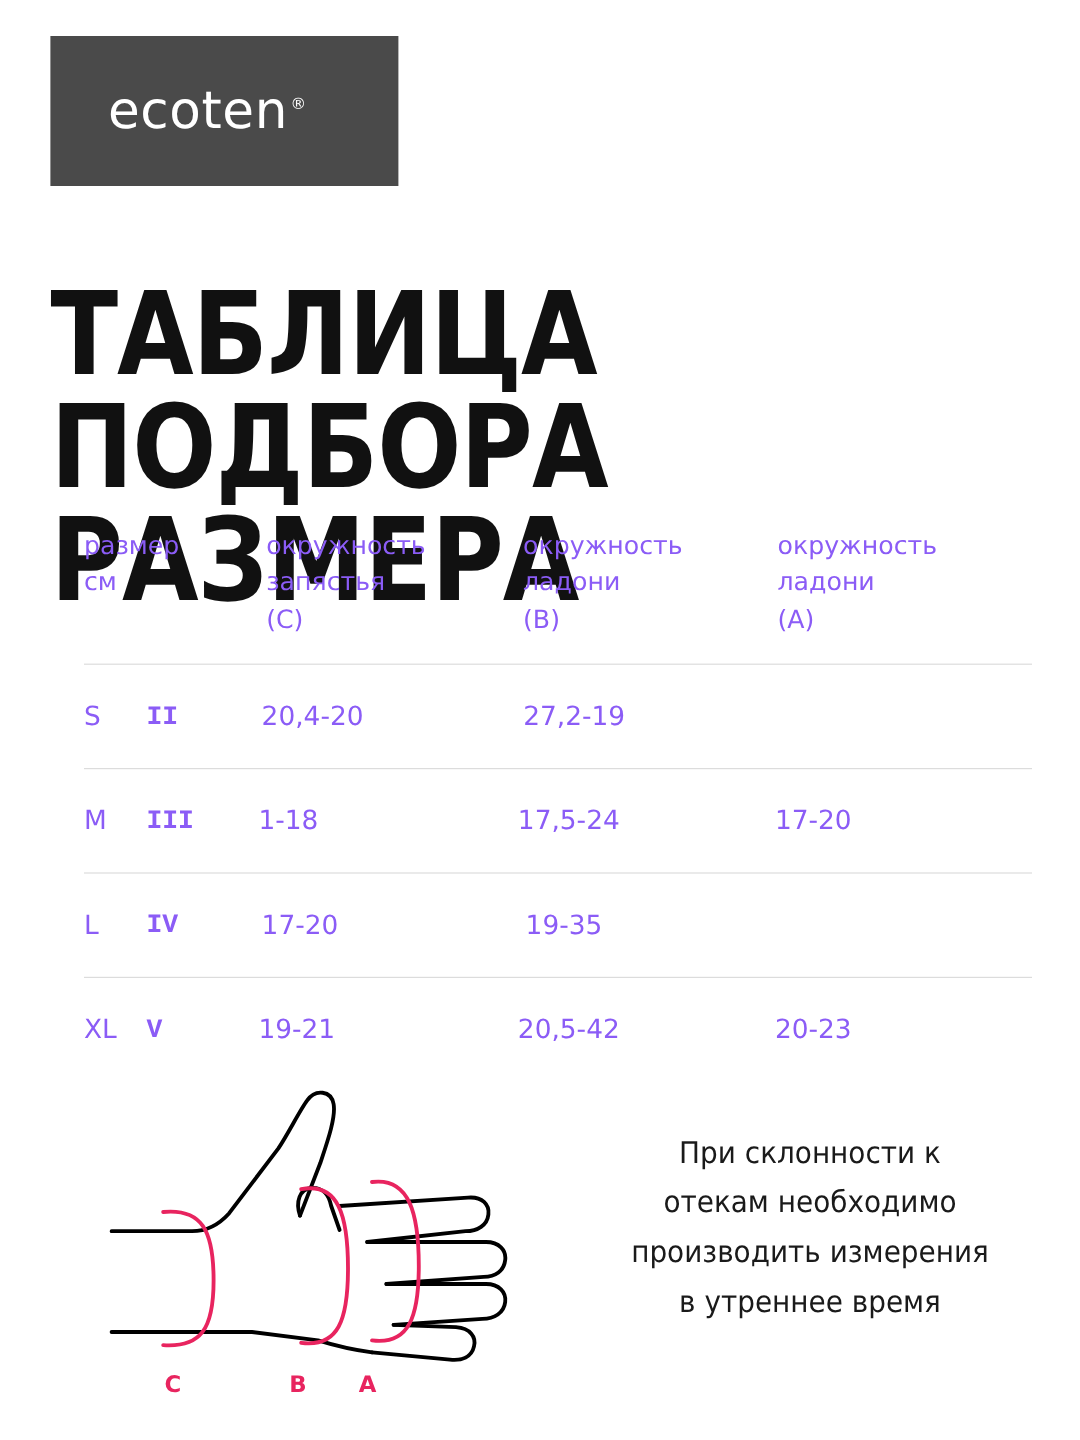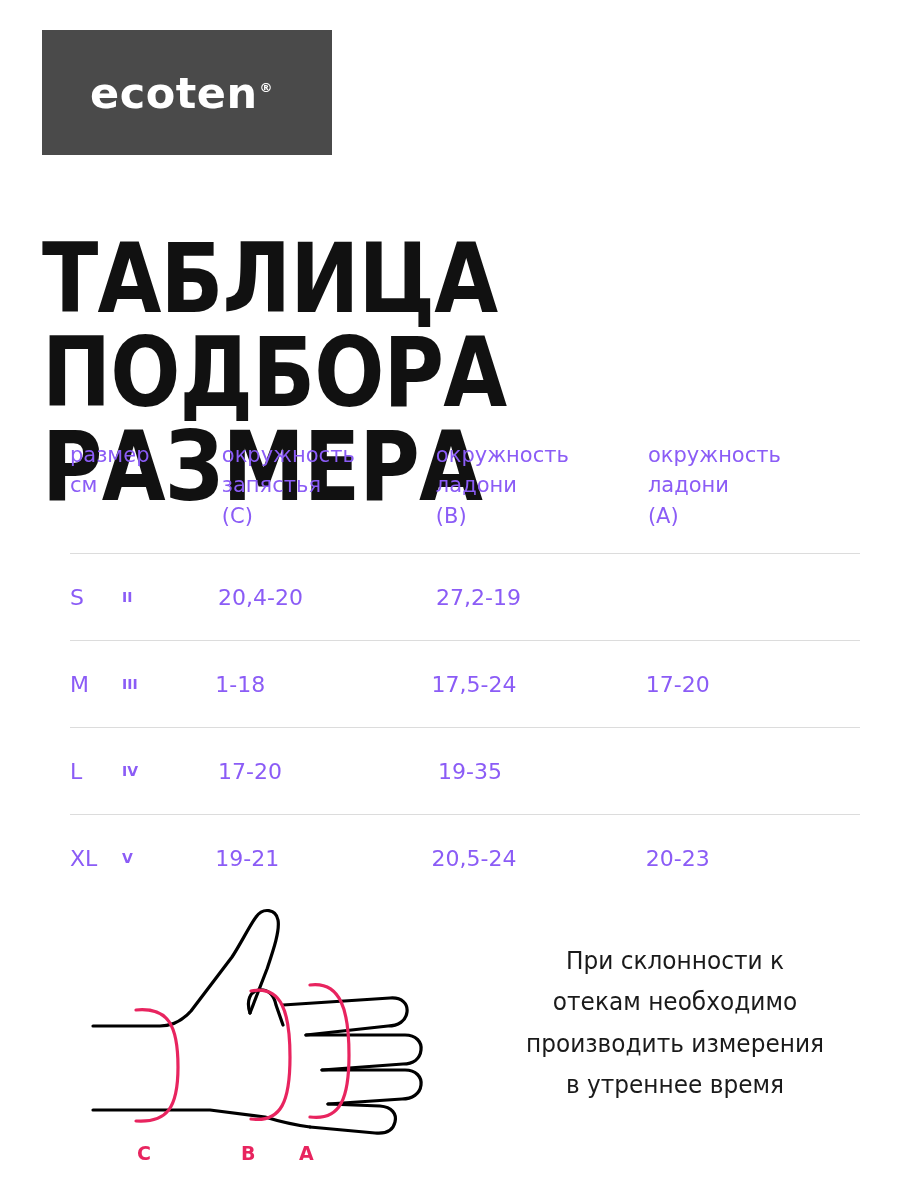--- a/index.html
+++ b/index.html
@@ -29,21 +29,21 @@
     height: 125px;
     background: #4a4a4a;
     display: flex;
     align-items: center;
     justify-content: flex-start;
   }
   .logo-text {
     color: #ffffff;
     font-family: "DejaVu Sans", sans-serif;
     font-size: 43px;
-    font-weight: 700;
+    font-weight: 400;
     letter-spacing: 0.5px;
     margin-left: 48px;
     position: relative;
   }
   .logo-reg {
     font-size: 13px;
     vertical-align: super;
     margin-left: 2px;
   }
   
@@ -102,21 +102,22 @@
     display: flex;
     align-items: center;
     width: 148px;
   }
   .size-letter {
     width: 52px;
     display: inline-block;
   }
   .size-roman {
     font-weight: 700;
-    font-size: 14px;
+    font-size: 22px;
+    font-family: Liberation Mono, monospace;
   }
   
   .hand-wrap {
     position: absolute;
     left: 60px;
     top: 895px;
     width: 400px;
     height: 285px;
   }
   
@@ -202,21 +203,21 @@
       <div class="cell col-c">17-20</div>
       <div class="cell col-a">19-35</div>
     </div>
 
     <div class="row">
       <div class="size-cell">
         <span class="size-letter">XL</span>
         <span class="size-roman">V</span>
       </div>
       <div class="cell col-c">19-21</div>
-      <div class="cell col-b">20,5-24</div>
+      <div class="cell col-b">20,5-42</div>
       <div class="cell col-a">20-23</div>
     </div>
 
   </div>
 
   <div class="hand-wrap">
     <svg width="400" height="285" viewBox="0 0 400 285">
 
       <g fill="none" stroke="#000000" stroke-width="3.2" stroke-linecap="round" stroke-linejoin="round">
 

